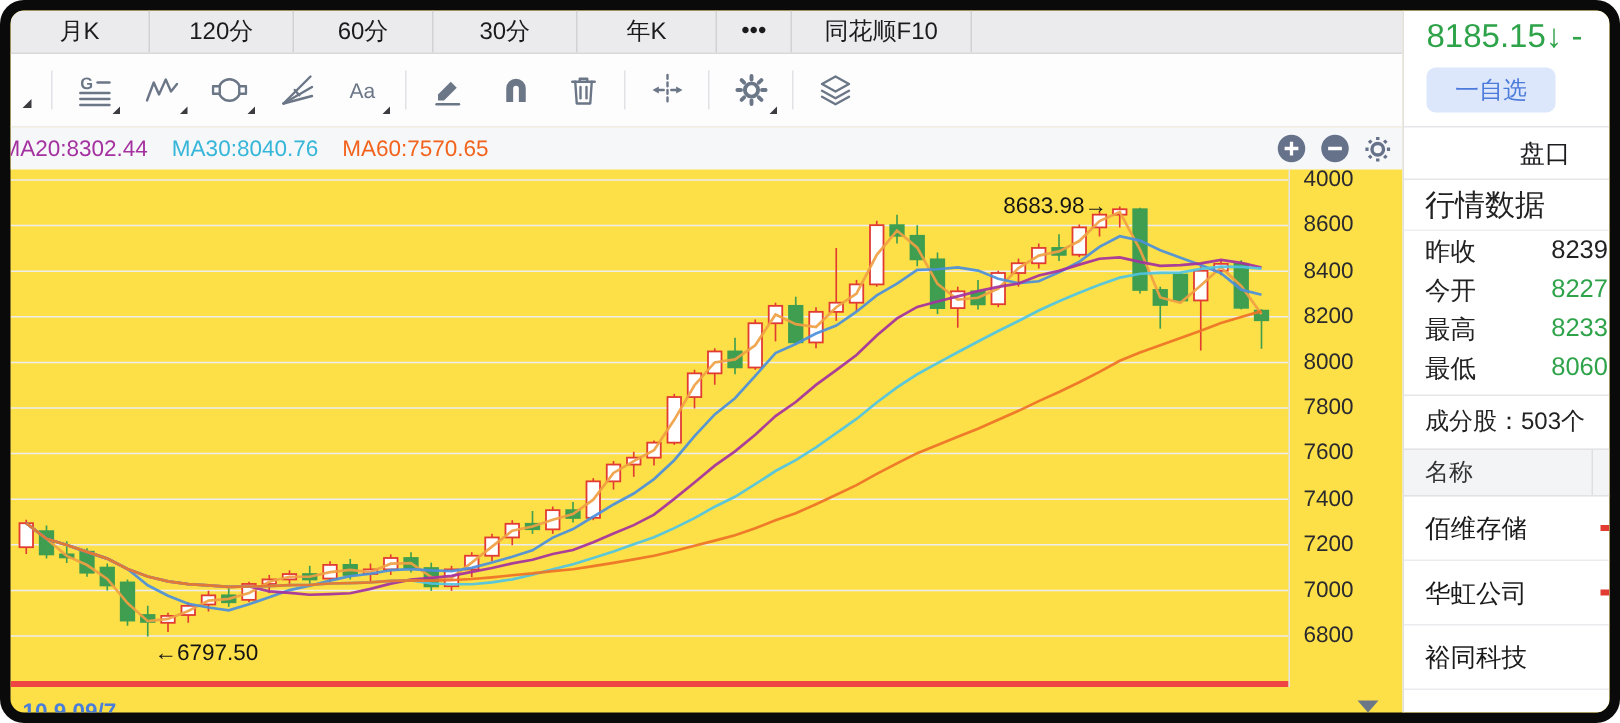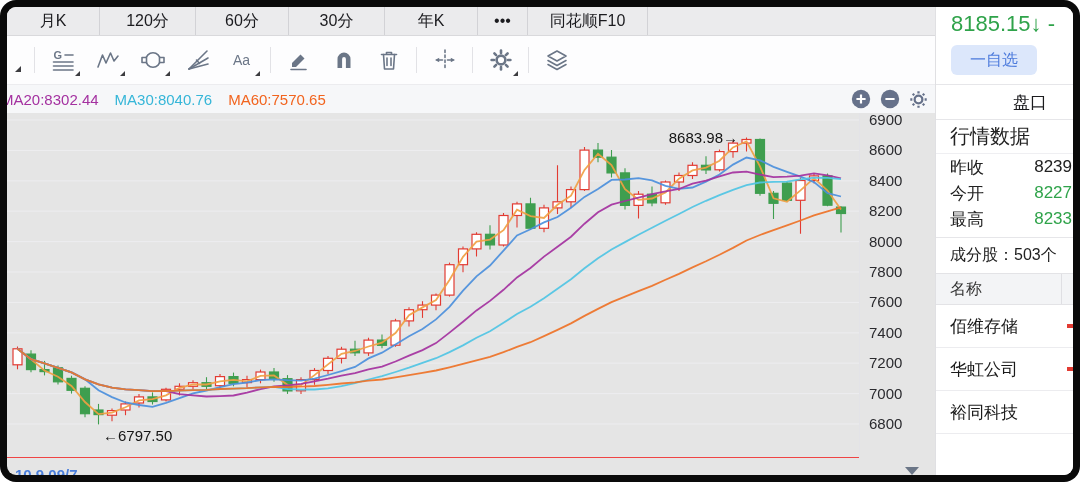--- a/index.html
+++ b/index.html
@@ -1,18 +1,18 @@
 <!DOCTYPE html>
 <html><head>
 <meta charset="utf-8">
 <style>
   * { box-sizing: border-box; margin: 0; padding: 0; }
   html,body { background:#fff; font-family:"Liberation Sans","DejaVu Sans",sans-serif; }
   .frame { position:relative; width:1080px; height:482px; background:#0a0a0a; border-radius:16px; overflow:hidden; }
-  .content { position:absolute; left:7px; top:7px; width:1066px; height:468px; background:#e5e5e5; border-radius:9px; overflow:hidden; }
+  .content { position:absolute; left:7px; top:7px; width:1066px; height:468px; background:#fde047; border-radius:9px; overflow:hidden; }
 
   
   .main { position:absolute; left:0; top:0; width:928px; height:468px; }
 
   .tabbar { position:absolute; left:0; top:0; width:928px; height:29px; background:#ebebed; border-bottom:1px solid #d9d9dc; display:flex; align-items:stretch; }
   .tab { display:flex; align-items:center; justify-content:center; font-size:16px; color:#1b1b1f; border-right:1px solid #d2d2d6; cursor:default; }
   .tabbar-right { margin-left:auto; display:flex; align-items:center; gap:24px; padding-right:18px; font-size:16px; color:#2b2b2e; }
   .disp { display:flex; align-items:center; gap:5px; }
   .panel-toggle { display:flex; align-items:center; }
 
@@ -20,21 +20,21 @@
   .tool-btn { position:relative; width:45px; height:44px; display:flex; align-items:center; justify-content:center; }
   .tool-sep { width:1px; height:26px; background:#e2e2e6; margin:0 5px; }
   .caret { position:absolute; right:5px; bottom:6px; width:0; height:0; border-left:5px solid transparent; border-bottom:5px solid #3c3c40; }
   .lead-caret { width:0;height:0;border-left:6px solid transparent;border-bottom:6px solid #3c3c40; margin:18px 8px 0 4px; }
 
   .ma-row { position:absolute; left:0; top:78px; width:928px; height:28px; background:#f6f7f9; display:flex; align-items:center; font-size:15px; white-space:nowrap; overflow:hidden; }
   .ma-label { margin-right:16px; font-weight:500; }
   .ma-label:first-child { margin-left:-6px; }
   .ma-tools { position:absolute; right:6px; top:3px; display:flex; gap:7px; align-items:center; }
 
-  .chart { position:absolute; left:0; top:106px; width:852px; height:345px; border-bottom:1px solid #ef4444; overflow:hidden; }
+  .chart { position:absolute; left:0; top:106px; width:852px; height:345px; border-bottom:4px solid #ef4444; overflow:hidden; }
   .annotation { position:absolute; font-size:15px; color:#141414; white-space:nowrap; }
   .yaxis { position:absolute; left:852px; top:106px; width:76px; height:345px; border-left:1px solid #e3e3e7; }
   .ytick { position:absolute; left:9px; font-size:15px; color:#2a2a2e; }
   .bottom-partial { position:absolute; left:8px; top:459px; font-size:15px; font-weight:bold; color:#4a7edb; }
   .axis-scroll { position:absolute; left:898px; top:460px; width:0; height:0; border-left:7px solid transparent; border-right:7px solid transparent; border-top:8px solid #6b7687; }
 
   
   .panel { position:absolute; left:928px; top:0; width:138px; height:468px; background:#fff; border-left:1px solid #e0e0e3; overflow:hidden; }
   .p-title { margin:4px 0 0 15px; font-size:26px; font-weight:bold; color:#111; white-space:nowrap; }
   .p-price { margin:4px 0 0 15px; font-size:22px; font-weight:500; color:#2fa34a; white-space:nowrap; }
@@ -332,21 +332,21 @@
             <line x1="834" x2="834" y1="93.2" y2="119.5" stroke="#3f9e4f" stroke-width="1.1"></line>
             <rect x="829.5" y="94.1" width="9" height="6.4" fill="#3f9e4f" stroke="#3f9e4f" stroke-width="1.2"></rect>
             <polyline points="10.5,235.8 24.0,246.2 37.5,257.6 51.0,263.7 64.5,273.0 78.0,289.0 91.5,301.1 105.0,299.6 118.5,294.3 132.0,287.4 145.5,286.2 159.0,282.4 172.5,274.8 186.0,271.5 199.5,271.5 213.0,268.4 226.5,266.9 240.0,268.4 253.5,262.8 267.0,262.4 280.5,271.8 294.0,272.2 307.5,262.1 321.0,251.4 334.5,240.8 348.0,238.0 361.5,233.5 375.0,229.7 388.5,220.1 402.0,202.3 415.5,194.4 429.0,187.1 442.5,166.9 456.0,143.8 469.5,128.6 483.0,126.6 496.5,117.2 510.0,96.7 523.5,103.1 537.0,105.0 550.5,91.8 564.0,82.7 577.5,56.9 591.0,40.7 604.5,52.1 618.0,76.2 631.5,86.8 645.0,85.5 658.5,79.4 672.0,65.7 685.5,57.4 699.0,54.6 712.5,47.7 726.0,34.4 739.5,28.3 753.0,53.4 766.5,85.3 780.0,88.8 793.5,77.4 807.0,65.2 820.5,77.6 834.0,96.4 " fill="none" stroke="#f0a043" stroke-width="1.8" opacity="0.92"></polyline>
             <polyline points="10.5,235.8 24.0,246.2 37.5,250.3 51.0,254.9 64.5,259.4 78.0,266.3 91.5,277.2 105.0,284.1 118.5,289.5 132.0,292.0 145.5,293.9 159.0,289.8 172.5,285.1 186.0,280.4 199.5,277.5 213.0,274.1 226.5,271.1 240.0,269.5 253.5,267.1 267.0,266.4 280.5,267.2 294.0,267.7 307.5,265.6 321.0,262.0 334.5,258.2 348.0,253.9 361.5,245.4 375.0,239.7 388.5,231.5 402.0,223.3 415.5,216.0 429.0,206.4 442.5,193.8 456.0,177.7 469.5,163.3 483.0,152.5 496.5,137.6 510.0,122.4 523.5,116.3 537.0,109.4 550.5,104.0 564.0,94.8 577.5,83.9 591.0,76.1 604.5,66.9 618.0,66.5 631.5,65.2 645.0,67.4 658.5,72.8 672.0,75.8 685.5,74.5 699.0,68.6 712.5,61.5 726.0,51.6 739.5,44.5 753.0,47.4 766.5,53.8 780.0,58.8 793.5,63.6 807.0,69.1 820.5,80.1 834.0,83.5 " fill="none" stroke="#4b8fdc" stroke-width="1.8" opacity="0.92"></polyline>
             <polyline points="10.5,235.8 24.0,246.2 37.5,250.3 51.0,254.9 64.5,259.4 78.0,266.3 91.5,271.3 105.0,274.6 118.5,276.4 132.0,277.2 145.5,278.2 159.0,278.0 172.5,281.2 186.0,282.3 199.5,283.5 213.0,283.1 226.5,282.5 240.0,279.6 253.5,276.1 267.0,273.4 280.5,272.3 294.0,270.9 307.5,268.3 321.0,265.7 334.5,262.6 348.0,260.2 361.5,256.3 375.0,253.7 388.5,248.5 402.0,242.7 415.5,237.1 429.0,230.1 442.5,219.6 456.0,208.7 469.5,197.4 483.0,187.9 496.5,176.8 510.0,164.4 523.5,155.0 537.0,143.6 550.5,133.7 564.0,123.7 577.5,110.7 591.0,99.3 604.5,91.6 618.0,88.0 631.5,84.6 645.0,81.1 658.5,78.3 672.0,76.0 685.5,70.7 699.0,67.6 712.5,63.4 726.0,59.5 739.5,58.6 753.0,61.6 766.5,64.2 780.0,63.7 793.5,62.6 807.0,60.3 820.5,62.3 834.0,65.4 " fill="none" stroke="#a431a0" stroke-width="1.8" opacity="0.92"></polyline>
             <polyline points="10.5,235.8 24.0,246.2 37.5,250.3 51.0,254.9 64.5,259.4 78.0,266.3 91.5,271.3 105.0,274.6 118.5,276.4 132.0,277.2 145.5,278.2 159.0,278.0 172.5,277.7 186.0,277.1 199.5,276.9 213.0,276.0 226.5,275.7 240.0,275.2 253.5,274.3 267.0,273.9 280.5,276.0 294.0,276.5 307.5,276.5 321.0,275.3 334.5,273.2 348.0,270.2 361.5,266.5 375.0,263.2 388.5,259.0 402.0,254.7 415.5,249.9 429.0,245.2 442.5,239.1 456.0,232.4 469.5,224.8 483.0,218.2 496.5,209.8 510.0,201.0 523.5,193.8 537.0,185.3 550.5,175.8 564.0,166.3 577.5,155.3 591.0,145.3 604.5,136.5 618.0,129.1 631.5,121.8 645.0,114.7 658.5,107.7 672.0,101.0 685.5,94.0 699.0,87.8 712.5,82.1 726.0,76.8 739.5,72.1 753.0,69.5 766.5,68.9 780.0,68.7 793.5,66.3 807.0,64.7 820.5,64.9 834.0,66.1 " fill="none" stroke="#4fc4e4" stroke-width="1.8" opacity="0.92"></polyline>
             <polyline points="10.5,235.8 24.0,246.2 37.5,250.3 51.0,254.9 64.5,259.4 78.0,266.3 91.5,271.3 105.0,274.6 118.5,276.4 132.0,277.2 145.5,278.2 159.0,278.0 172.5,277.7 186.0,277.1 199.5,276.9 213.0,276.0 226.5,275.7 240.0,275.2 253.5,274.3 267.0,273.9 280.5,274.1 294.0,273.7 307.5,273.0 321.0,271.9 334.5,270.5 348.0,269.3 361.5,267.7 375.0,266.5 388.5,264.4 402.0,262.2 415.5,259.9 429.0,257.5 442.5,254.3 456.0,250.8 469.5,247.4 483.0,243.8 496.5,239.2 510.0,233.9 523.5,229.2 537.0,223.1 550.5,216.9 564.0,210.4 577.5,202.9 591.0,195.9 604.5,189.1 618.0,183.7 631.5,178.1 645.0,172.8 658.5,166.8 672.0,160.9 685.5,154.4 699.0,148.3 712.5,141.8 726.0,134.9 739.5,127.5 753.0,122.0 766.5,117.1 780.0,112.4 793.5,107.5 807.0,102.3 820.5,98.3 834.0,94.4 " fill="none" stroke="#ee7227" stroke-width="1.8" opacity="0.92"></polyline>
           </svg>
       <span class="annotation" style="right: 121px; top: 15.635px;">8683.98→</span><span class="annotation" style="left: 96px; top: 314.38px;">←6797.50</span></div>
       <div class="yaxis">
-          <div class="ytick" style="top: -2px;">6900</div>
+          <div class="ytick" style="top: -2px;">4000</div>
           <div class="ytick" style="top: 28.4px;">8600</div>
           <div class="ytick" style="top: 58.8px;">8400</div>
           <div class="ytick" style="top: 89.2px;">8200</div>
           <div class="ytick" style="top: 119.6px;">8000</div>
           <div class="ytick" style="top: 150px;">7800</div>
           <div class="ytick" style="top: 180.4px;">7600</div>
           <div class="ytick" style="top: 210.8px;">7400</div>
           <div class="ytick" style="top: 241.2px;">7200</div>
           <div class="ytick" style="top: 271.6px;">7000</div>
           <div class="ytick" style="top: 302px;">6800</div>
@@ -367,20 +367,24 @@
             <span class="q-val" style="color: rgb(34, 34, 34);">8239</span>
           </div>
           <div class="q-row">
             <span>今开</span>
             <span class="q-val" style="color: rgb(47, 163, 74);">8227</span>
           </div>
           <div class="q-row">
             <span>最高</span>
             <span class="q-val" style="color: rgb(47, 163, 74);">8233</span>
           </div>
+          <div class="q-row">
+            <span>最低</span>
+            <span class="q-val" style="color: rgb(47, 163, 74);">8060</span>
+          </div>
         </div>
       <div class="cons-row">成分股：503个</div>
       <div class="name-header">
           <span>名称</span>
           <span class="col-sep"></span>
         </div>
       <div>
           <div class="stock-row">
             <span>佰维存储</span>
             <span class="chg-sliver" style="background: rgb(226, 59, 50);"></span>

